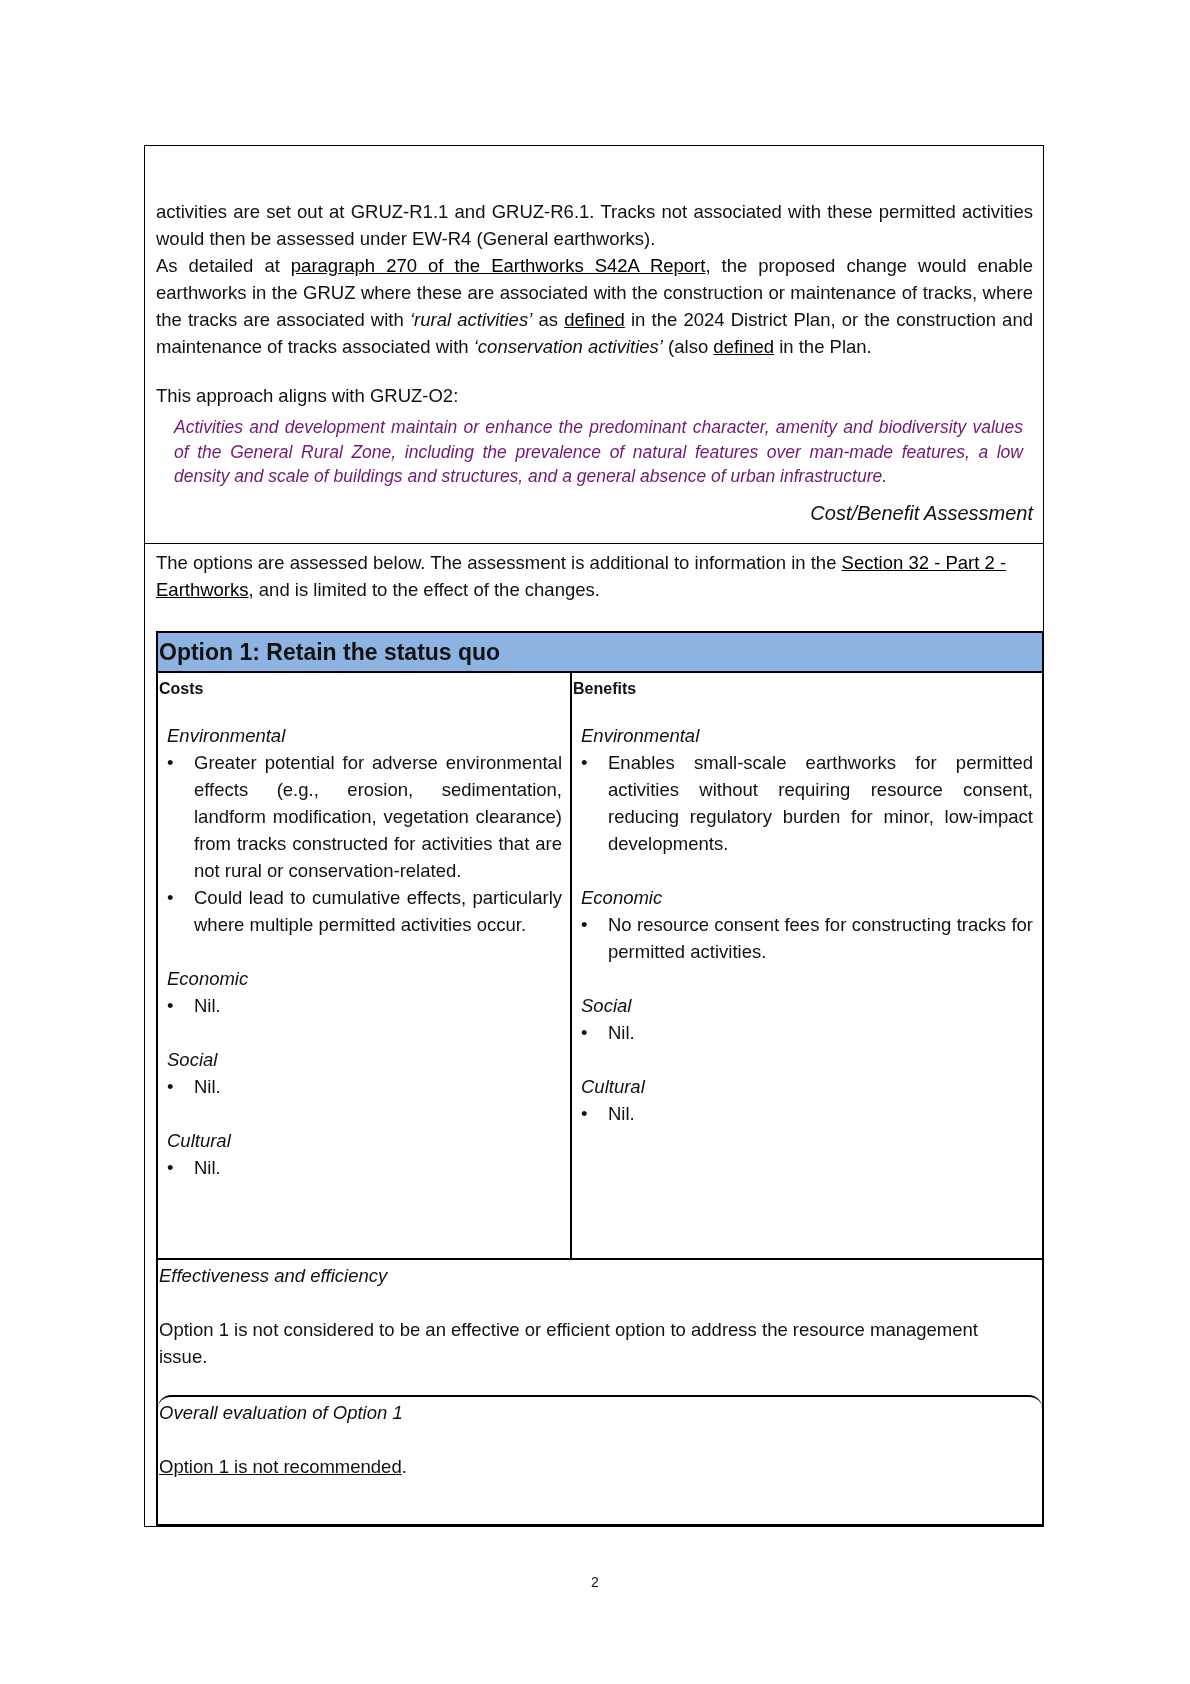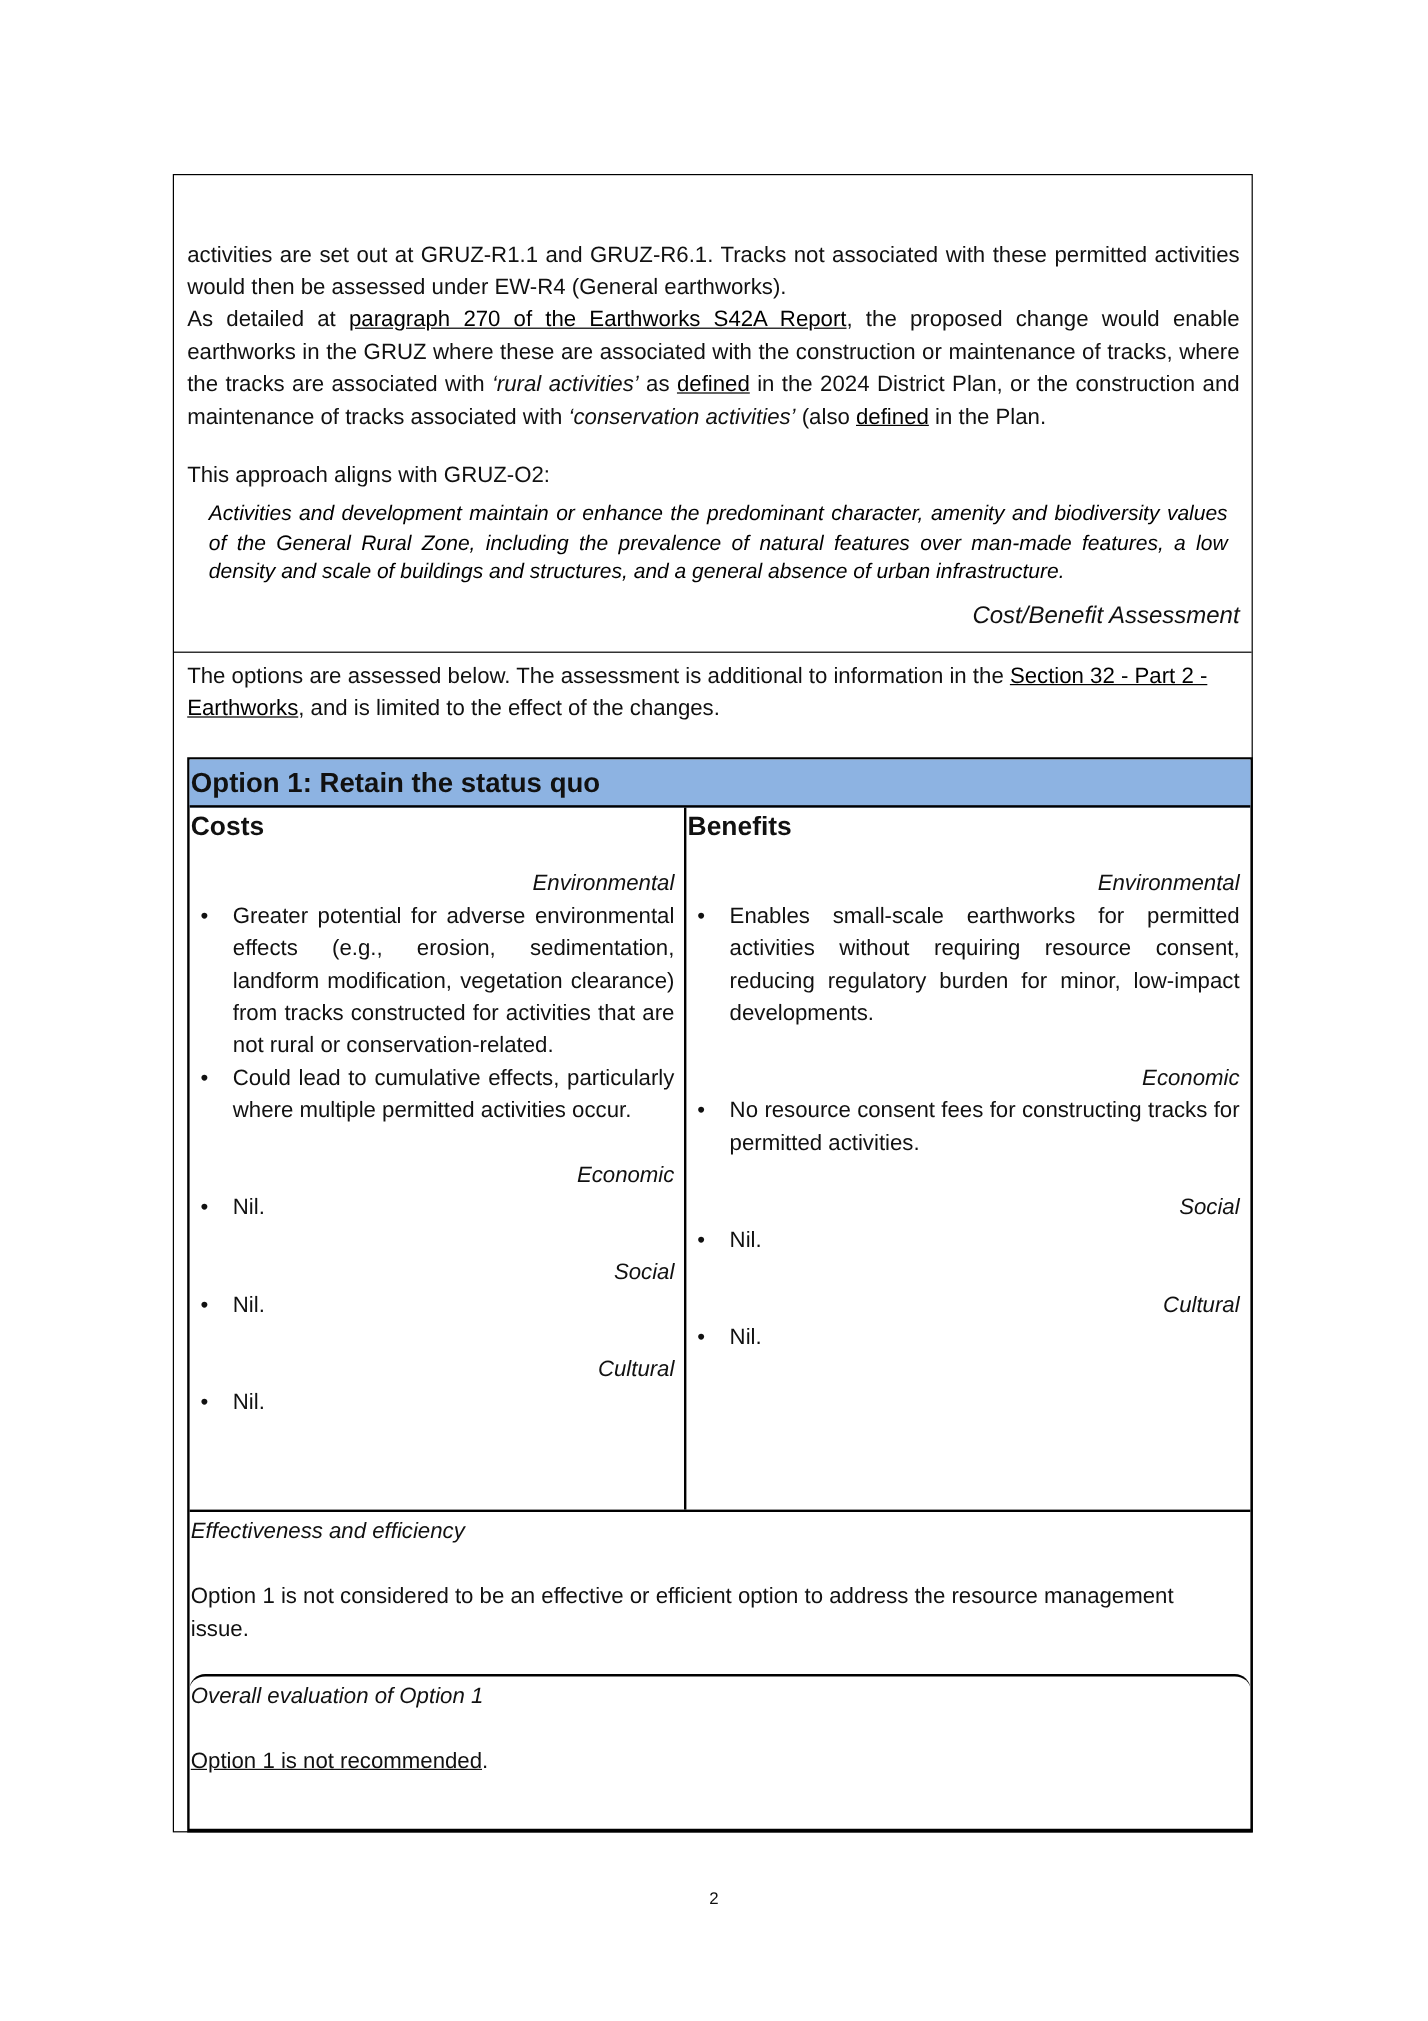--- a/index.html
+++ b/index.html
@@ -6,39 +6,39 @@
   body { width: 1190px; height: 1684px; position: relative; overflow: hidden;
          font-family: "Liberation Sans", sans-serif; color: #111; }
   .page { position: absolute; left: 0; top: 0; width: 1190px; height: 1684px; }
 
   .outer { position: absolute; left: 144px; top: 145px; width: 900px; height: 1382px;
            border: 1.5px solid #000; box-sizing: border-box; }
   .sec1 { position: absolute; left: 0; top: 0; width: 100%; height: 350px;
           border-bottom: 1.5px solid #000; box-sizing: border-box; padding: 4px 10px 0 11px; margin-top: 48px; }
   .p { font-size: 18.5px; line-height: 27px; margin: 0; text-align: justify; }
   .gap { height: 22px; }
-  .quote { font-size: 17.5px; line-height: 24.5px; font-style: italic; margin: 6px 10px 0 18px; text-align: justify; color: #000000; }
+  .quote { font-size: 17.5px; line-height: 24.5px; font-style: italic; margin: 6px 10px 0 18px; text-align: justify; color: #701a75; }
   a.lnk { color: #000000; text-decoration: underline; }
   .ital { font-style: italic; }
 
   .sec2 { position: absolute; left: 0; top: 350px; width: 100%; height: 136px;
           padding: 4px 10px 0 11px; box-sizing: border-box; }
   .sec2 .hdr { font-size: 20px; line-height: 27px; font-style: italic; text-align: right; }
 
   .inner { position: absolute; left: 11px; top: 485px; width: 888px; height: 896px;
            border-left: 2.5px solid #000; border-top: 2.5px solid #000;
            border-right: 2.5px solid #000; border-bottom: 3px solid #000; box-sizing: border-box; }
   .opt-hdr { position: absolute; left: 0; top: 0; width: 100%; height: 40px; background: #8db3e2;
              border-bottom: 2.5px solid #000; box-sizing: border-box; font-weight: bold; font-size: 23px;
              line-height: 38px; padding-left: 1px; }
   .col { position: absolute; top: 40px; height: 585px; box-sizing: border-box; padding: 2px 8px 0 1px; }
   .col.costs { left: 0; width: 414px; border-right: 2.5px solid #000; }
   .col.bens { left: 414px; width: 469px; padding-left: 1px; }
-  .col-title { font-weight: bold; font-size: 22px; line-height: 27px; }
-  .cat { font-style: italic; font-size: 18.5px; line-height: 27px; margin: 20px 0 0 8px; text-align: right; }
+  .col-title { font-weight: bold; font-size: 16px; line-height: 27px; }
+  .cat { font-style: italic; font-size: 18.5px; line-height: 27px; margin: 20px 0 0 8px; }
   .cat.first { margin-top: 20px; }
   ul.bl { margin: 0; padding: 0 0 0 8px; list-style: none; }
   ul.bl li { position: relative; padding-left: 27px; font-size: 18.5px; line-height: 27px; text-align: justify; }
   ul.bl li::before { content: "\2022"; position: absolute; left: 0; top: 0; }
 
   .row { position: absolute; left: 0; width: 100%; box-sizing: border-box; padding: 2px 24px 0 1px;
          border-top: 2.5px solid #000; }
   .row.eff { top: 625px; height: 137px; }
   .row.overall { top: 762px; height: 131px; border-radius: 13px; }
   .row .rh { font-style: italic; font-size: 18.5px; line-height: 27px; }

